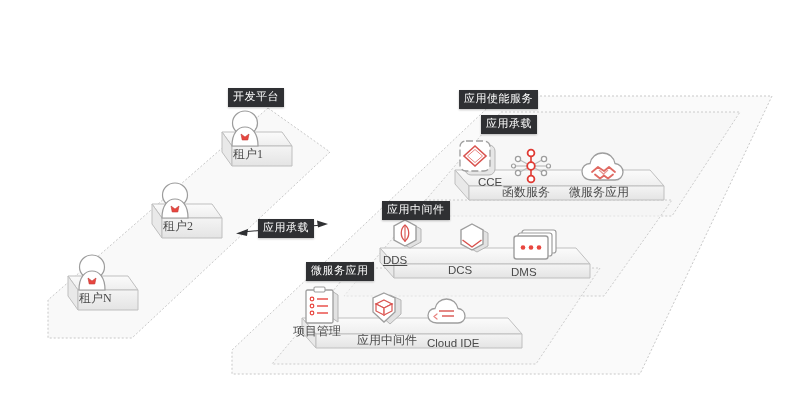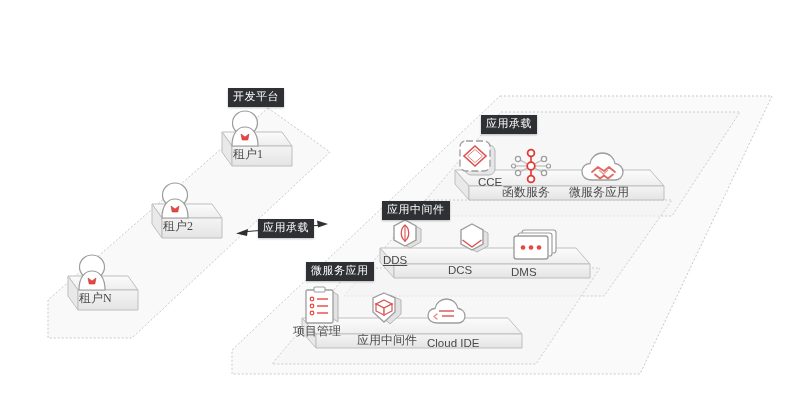--- a/index.html
+++ b/index.html
@@ -206,20 +206,21 @@
       <path d="M9,27 C3,27 0,23.5 0,19.5 C0,15.5 3,12.5 7,12.5 C8,7 12.5,3 18.5,3 C24.5,3 29,7 30,12.5 C34,13 37,16 37,20 C37,24 34,27 30,27 Z" fill="#ffffff" stroke="#9e9e9e" stroke-width="1.3"></path>
       <line x1="11" y1="15" x2="26" y2="15" stroke="#d9534f" stroke-width="1.4"></line>
       <line x1="14" y1="20" x2="26" y2="20" stroke="#d9534f" stroke-width="1.4"></line>
       <path d="M9,18 l-3,2.5 l3,2.5" fill="none" stroke="#e8837f" stroke-width="1.2" stroke-linecap="round"></path>
     </g>
 
   </svg>
 
   <div class="badge" style="left:228px;top:88px;">开发平台</div>
 
+  <div class="badge" style="left:459px;top:90px;">应用使能服务</div>
 
   <div class="badge" style="left:481px;top:115px;">应用承载</div>
 
   <div class="badge" style="left:382px;top:201px;">应用中间件</div>
 
   <div class="badge" style="left:306px;top:262px;">微服务应用</div>
 
   <div class="badge" style="left:258px;top:219px;">应用承载</div>
 
   <div class="caption" style="left:233px;top:148px;">租户1</div>

